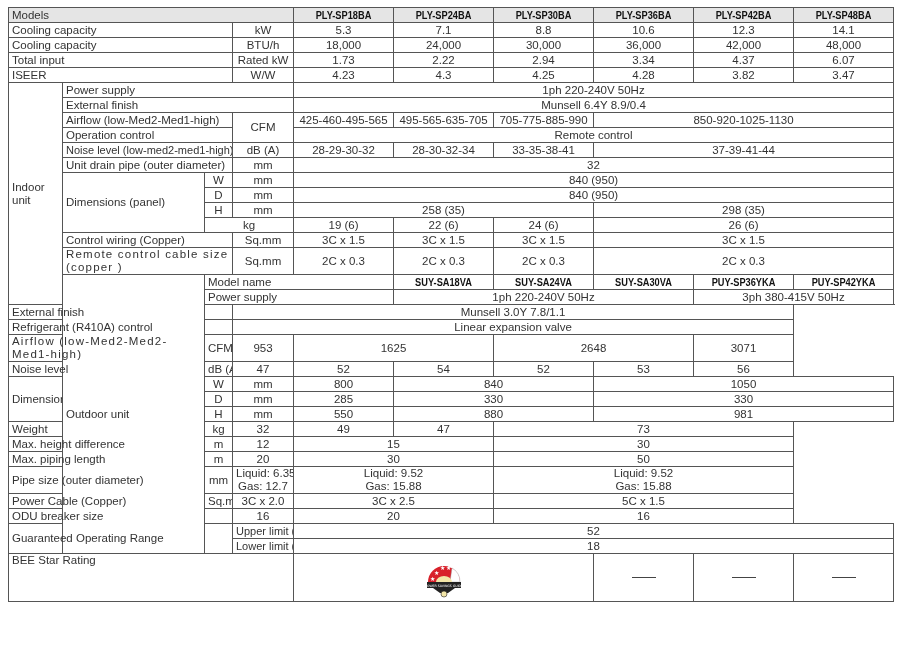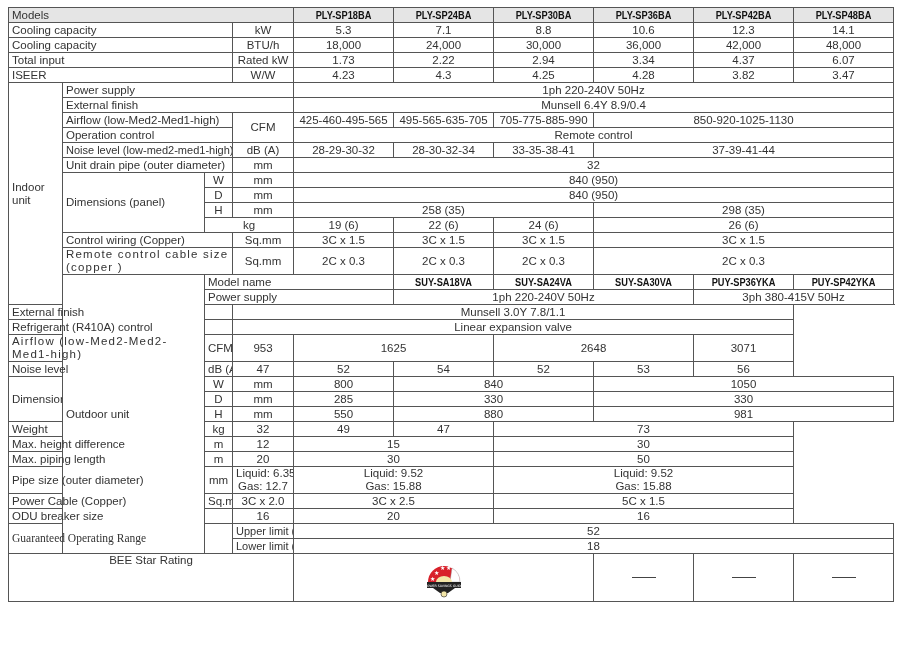--- a/index.html
+++ b/index.html
@@ -9,21 +9,21 @@
   .c{text-align:center;}
   .l{text-align:left;}
   .hdr td{background:#e5e5e5;}
   .model{font-family:"Liberation Sans",sans-serif;font-weight:bold;font-size:10.5px;color:#111;text-align:center;transform:scaleX(0.88);}
   .grp{vertical-align:middle;text-align:left;}
   .thick-top td{border-top:2px solid #222;}
   .wrap{white-space:normal !important;line-height:13px;}
   .spaced{letter-spacing:1.2px;}
   .small{font-size:11px;}
   .tall td{height:27px;}
-  .bee td{height:48px;vertical-align:top;text-align:center;}
+  .bee td{height:48px;vertical-align:top;}
   .dash{display:inline-block;width:24px;border-top:1px solid #444;vertical-align:middle;}
   .badge{display:inline-block;margin-top:6px;}
 </style>
 </head>
 <body>
 
 <table class="spec">
   <colgroup>
     <col style="width:54px">
       <col style="width:142px">
@@ -299,21 +299,21 @@
   </tr>
   <tr>
     <td colspan="2" class="l">ODU breaker size</td>
     <td class="c"></td>
     <td class="c">16</td>
     <td colspan="2" class="c">20</td>
     <td colspan="3" class="c">16</td>
   </tr>
 
   <tr>
-    <td colspan="3" rowspan="2" class="l" style="vertical-align:middle;font-family:Liberation Serif, serif;">Guaranteed Operating Range</td>
+    <td colspan="3" rowspan="2" class="l" style="vertical-align:middle;">Guaranteed Operating Range</td>
     <td class="c small">Upper limit (DB)</td>
     <td colspan="6" class="c">52</td>
   </tr>
   <tr>
     <td class="c small">Lower limit (DB)</td>
     <td colspan="6" class="c">18</td>
   </tr>
 
   <tr class="bee">
     <td colspan="4" class="l">BEE Star Rating</td>

